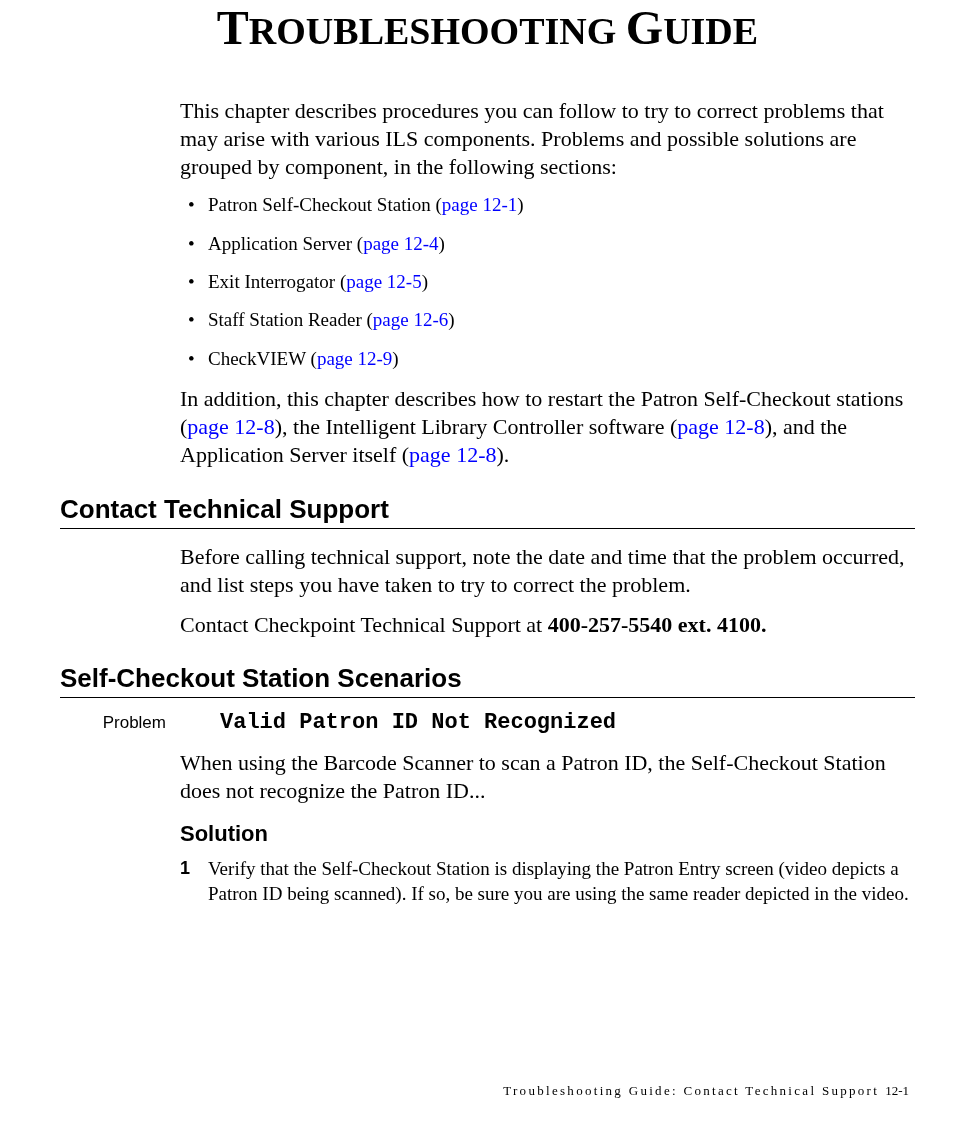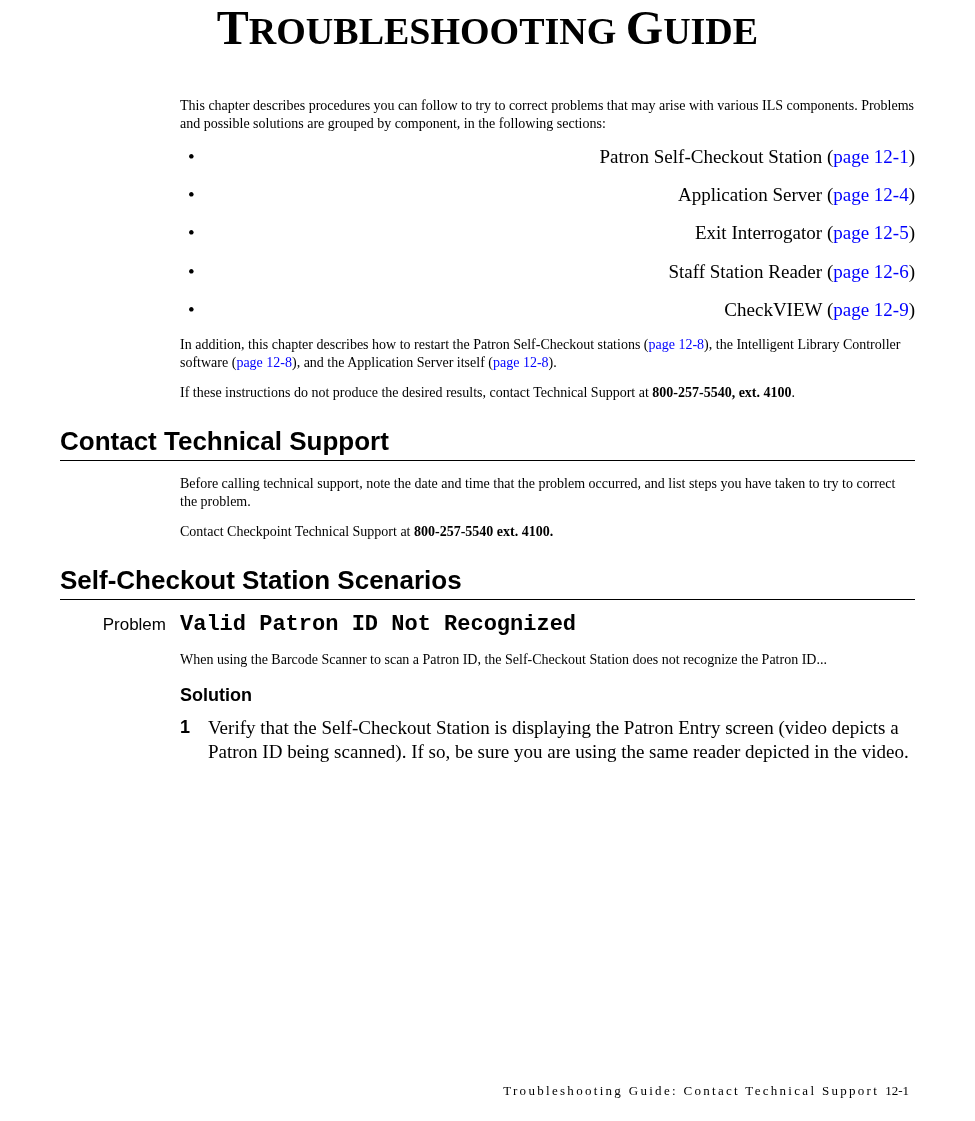--- a/index.html
+++ b/index.html
@@ -27,28 +27,27 @@
       padding-right: 0;
     }
     .chapter-title .large-cap {
       font-size: 48px;
     }
     .indented-content {
       margin-left: 120px;
       margin-right: 0;
     }
     .body-text {
-      font-size: 14px;
+      font-size: 22px;
       line-height: 1.28;
       margin-bottom: 12px;
     }
     .bullet-list {
       list-style: none;
       margin-bottom: 10px;
-      text-align: right;
     }
     .bullet-list li {
       font-size: 19px;
       line-height: 1.28;
       margin-bottom: 14px;
       padding-left: 28px;
       position: relative;
     }
     .bullet-list li::before {
       content: "•";
@@ -74,37 +73,38 @@
       margin-right: 0;
     }
     .section-content {
       margin-left: 120px;
       margin-top: 14px;
     }
     .problem-row {
       display: flex;
       margin-top: 12px;
       align-items: baseline;
+      gap: 40px;
     }
     .problem-label {
       font-family: Arial, Helvetica, sans-serif;
       font-size: 17px;
       width: 120px;
       text-align: right;
       padding-right: 14px;
       flex-shrink: 0;
     }
     .problem-title {
       font-family: Liberation Mono, monospace;
       font-size: 22px;
       font-weight: bold;
     }
     .solution-heading {
       font-family: Arial, Helvetica, sans-serif;
-      font-size: 18px;
+      font-size: 22px;
       font-weight: bold;
       margin-top: 16px;
       margin-bottom: 10px;
     }
     .numbered-list {
       list-style: none;
     }
     .numbered-list li {
       font-size: 19px;
       line-height: 1.28;
@@ -158,30 +158,27 @@
       </li>
       <li>
         <span>CheckVIEW (</span><span class="link">page 12-9</span><span>)</span>
       </li>
     </ul>
 
     <p class="body-text">
       <span>In addition, this chapter describes how to restart the Patron Self-Checkout stations (</span><span class="link">page 12-8</span><span>), the Intelligent Library Controller software (</span><span class="link">page 12-8</span><span>), and the Application Server itself (</span><span class="link">page 12-8</span><span>).</span>
     </p>
 
-    <p class="body-text">
-      <span>If these instructions do not produce the desired results, contact Technical Support at </span><span class="bold">800-257-5540, ext. 4100</span><span>.</span>
-    </p>
   </div>
 
   <h2 class="section-heading">Contact Technical Support</h2>
   <div class="section-content">
     <p class="body-text">Before calling technical support, note the date and time that the problem occurred, and list steps you have taken to try to correct the problem.</p>
     <p class="body-text">
-      <span>Contact Checkpoint Technical Support at </span><span class="bold">800-257-5540 ext. 4100.</span>
+      <span>Contact Checkpoint Technical Support at </span><span class="bold">400-257-5540 ext. 4100.</span>
     </p>
   </div>
 
   <h2 class="section-heading">Self-Checkout Station Scenarios</h2>
 
   <div class="problem-row">
     <div class="problem-label">Problem</div>
     <div class="problem-title">Valid Patron ID Not Recognized</div>
   </div>
 

